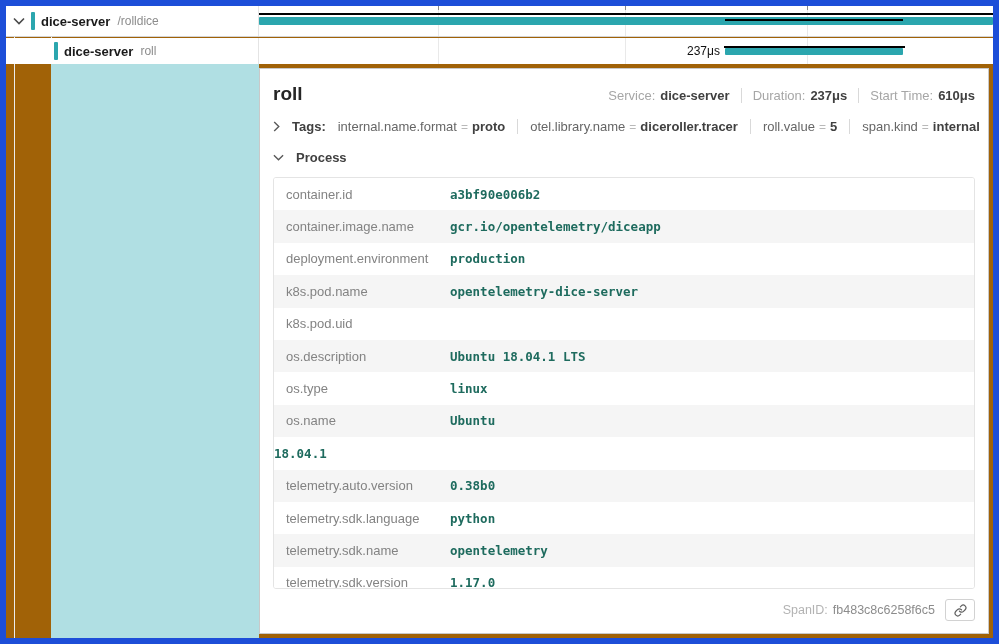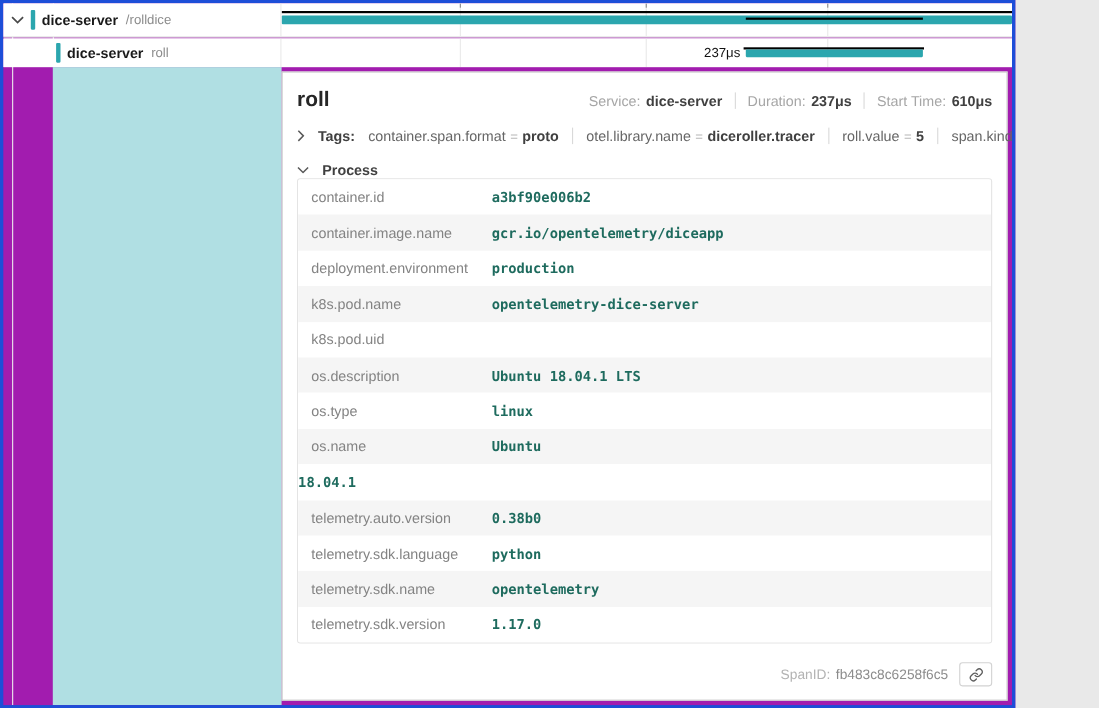--- a/index.html
+++ b/index.html
@@ -1,19 +1,19 @@
 <!DOCTYPE html>
 <html><head>
 <meta charset="utf-8">
 <style>
   * { margin:0; padding:0; box-sizing:border-box; }
   body { background:#e9e9e9; font-family:"Liberation Sans", sans-serif; }
   #app{
-    position:relative; width:923px; height:644px; background:#a21caf;
-    border:3px solid #1d4ed8; overflow:hidden;
+    position:relative; width:999px; height:644px; background:#a16207;
+    border:6px solid #1d4ed8; overflow:hidden;
     font-family:"Liberation Sans", sans-serif;
   }
   
   .ig1{position:absolute; left:8px; top:0; bottom:0; width:1px; background:#ececec;}
   .ig2{position:absolute; left:45px; top:0; height:58px; width:1px; background:#ececec;}
 
   
   .span-row{position:absolute; left:0; right:0; display:flex; background:#fff;}
   .row1{top:0; height:31px; border-bottom:1px solid #d4d4d4;}
   .row2{top:32px; height:26px;}
@@ -57,21 +57,21 @@
   .tags-row{display:flex; align-items:center; margin-top:14px; font-size:13px; cursor:pointer;}
   .sec-label{font-weight:700; color:#404040; margin-left:6px;}
   .tag-item{display:flex; align-items:center; margin-left:12px; white-space:nowrap;}
   .tag-item + .tag-item{border-left:1px solid #d9d9d9; padding-left:12px;}
   .tag-key{color:#666;}
   .tag-eq{color:#b9b9b9; margin:0 4px; font-size:12px;}
   .tag-val{color:#404040; font-weight:700;}
 
   .process-row{display:flex; align-items:center; margin-top:16px; font-size:13px; cursor:pointer;}
 
-  .kv-table{margin-top:0; border:1px solid #e4e4e4; border-radius:3px; overflow:hidden;}
+  .kv-table{margin-top:12px; border:1px solid #e4e4e4; border-radius:3px; overflow:hidden;}
   .kv-row{display:flex; align-items:center; height:32.4px; background:#fff;}
   .kv-row:nth-child(even){background:#f5f5f5;}
   .kv-key{width:176px; flex:none; padding-left:12px; font-size:13px; color:#838383;}
   .kv-val{font-family:"DejaVu Sans Mono", monospace; font-size:12.5px; color:#1e6b5e; font-weight:600;}
 
   .panel-footer{margin-top:auto; display:flex; align-items:center; justify-content:flex-end; padding:10px 0 12px;text-align:center;}
   .spanid-label{font-size:12.5px; color:#b3b3b3;}
   .spanid-value{font-size:12.5px; color:#8c8c8c; margin-left:5px;}
   .link-btn{margin-left:10px; width:30px; height:22px; border:1px solid #d2d2d2; border-radius:3px;
     background:#fff; display:flex; align-items:center; justify-content:center; cursor:pointer;}
@@ -145,21 +145,21 @@
     </div>
 
     <div class="tags-row">
       <span class="chev">
         <svg width="7" height="11" viewBox="0 0 7 12">
             <path d="M1 1l5 5-5 5" fill="none" stroke="#595959" stroke-width="1.5"></path>
           </svg>
       </span>
       <span class="sec-label">Tags:</span>
       <span class="tag-item">
-        <span class="tag-key">container.span.format</span>
+        <span class="tag-key">internal.name.format</span>
         <span class="tag-eq">=</span>
         <span class="tag-val">proto</span>
       </span>
       <span class="tag-item">
         <span class="tag-key">otel.library.name</span>
         <span class="tag-eq">=</span>
         <span class="tag-val">diceroller.tracer</span>
       </span>
       <span class="tag-item">
         <span class="tag-key">roll.value</span>

